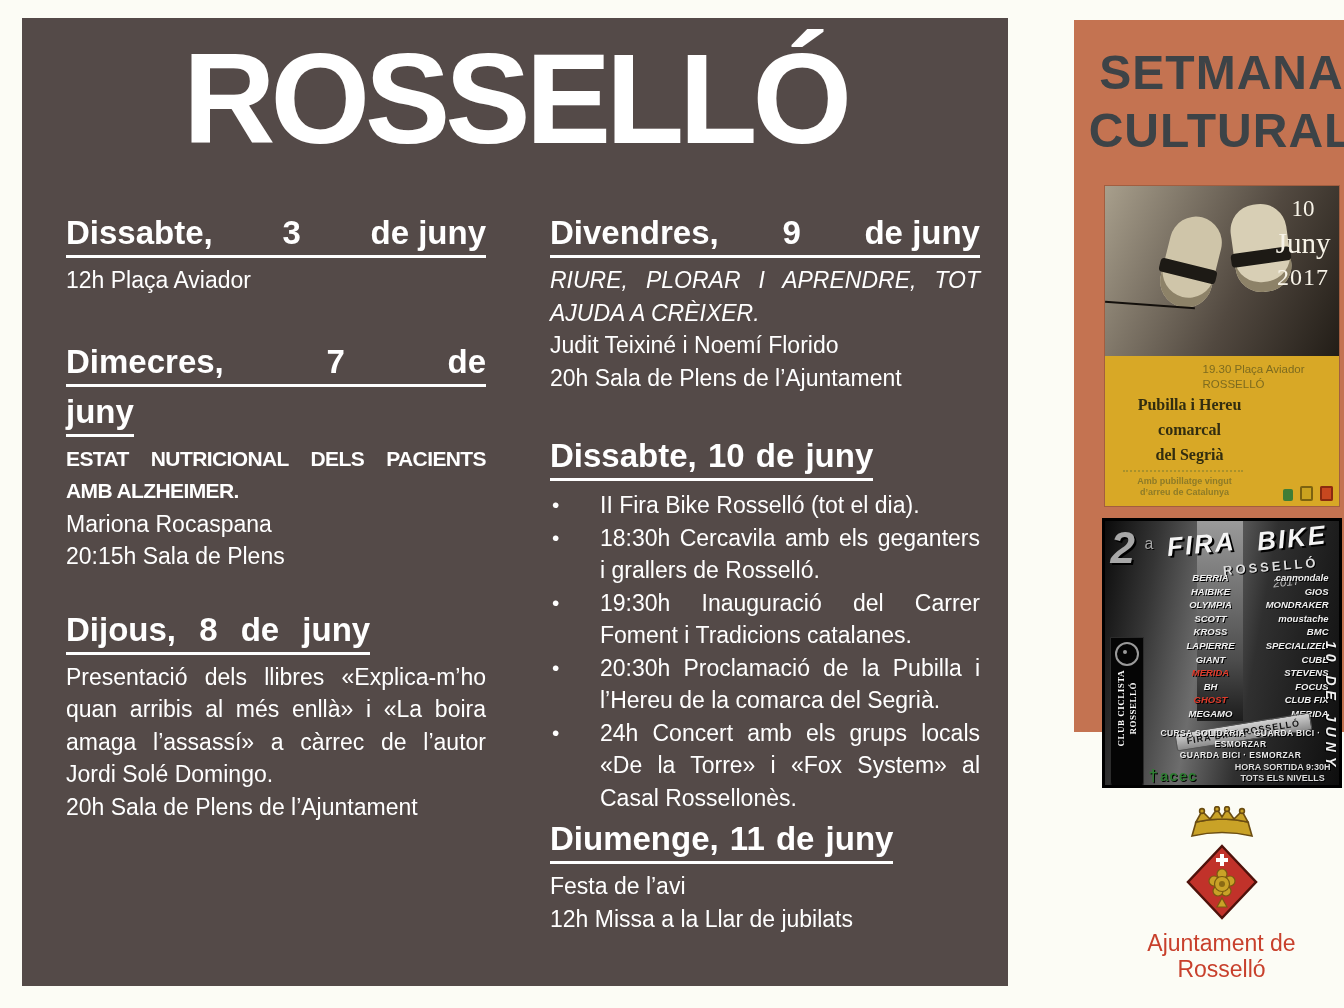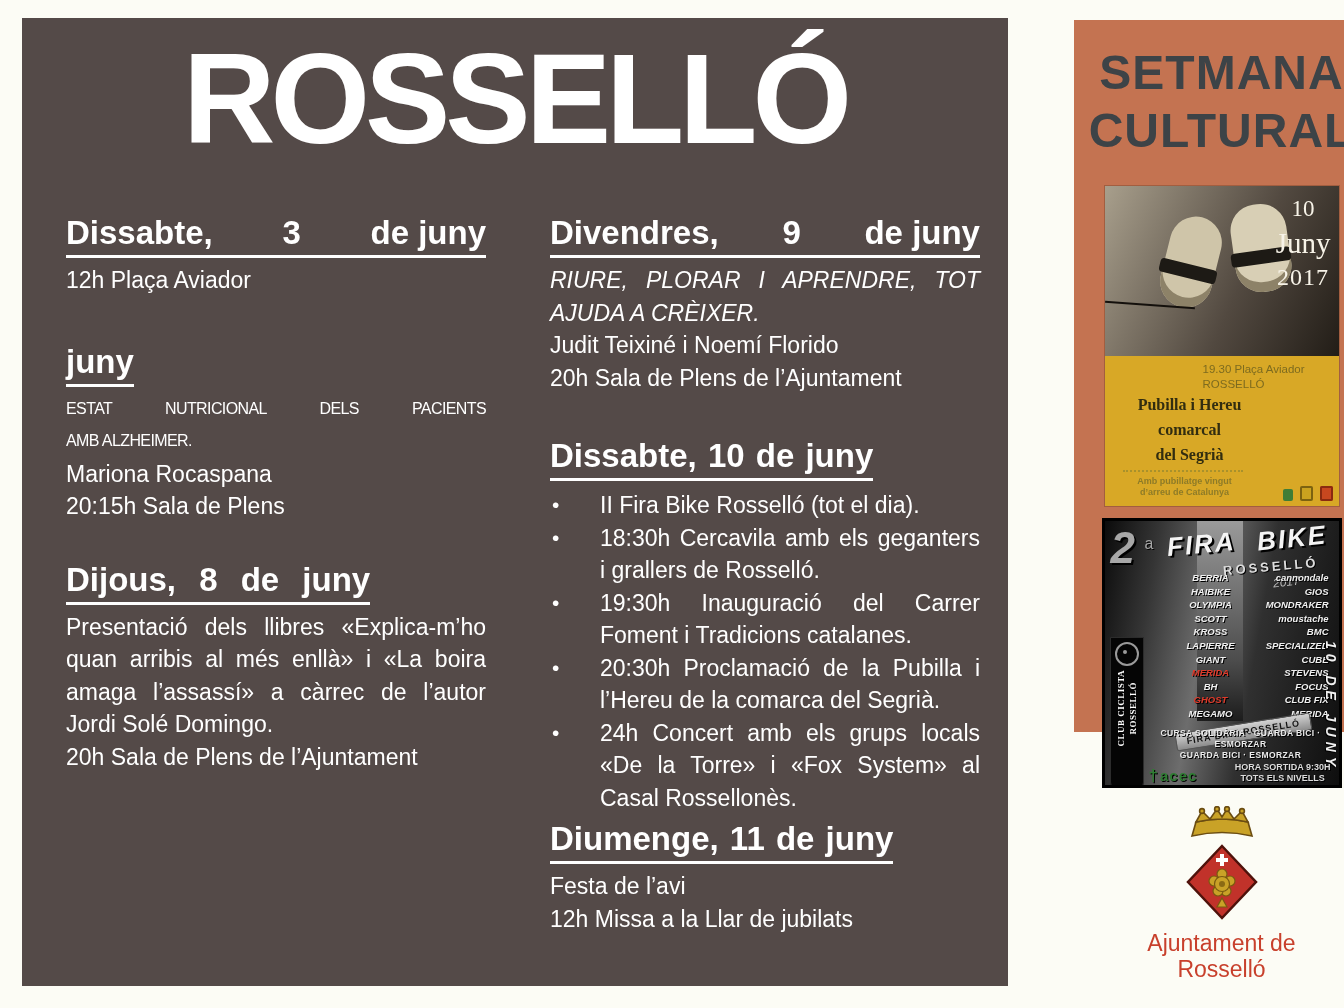--- a/index.html
+++ b/index.html
@@ -30,21 +30,21 @@
     font-size:33px;font-weight:700;line-height:37px;
     border-bottom:3px solid #fff;padding-bottom:4px;margin-bottom:6px;
   }
   .h-inline{
     display:inline-block;font-size:33px;font-weight:700;line-height:37px;
     border-bottom:3px solid #fff;padding-bottom:4px;margin-bottom:6px;
   }
   .ws-lg{word-spacing:14px;}
   .ws-sm{word-spacing:2px;}
   .just{text-align:justify;text-align-last:justify;}
-  .caps{font-weight:400;font-size:16px;letter-spacing:-0.6px;line-height:32.5px;}
+  .caps{font-weight:700;font-size:21px;letter-spacing:-0.6px;line-height:32.5px;}
   .ital{font-style:italic;}
   .bullets{margin:2px 0 0;padding:0;list-style:none;}
   .bullet{display:flex;}
   .bullet .dot{width:48px;padding-left:2px;flex:none;font-size:21px;}
   .bullet .btext{flex:1;}
   
   .sidebar{
     position:absolute;left:1074px;top:20px;width:295px;height:712px;
     background:#c47351;
   }
@@ -166,20 +166,25 @@
     <div>
       <div class="hrow">
         <span>Dissabte,</span>
         <span>3</span>
         <span>de juny</span>
       </div>
       <div class="line">12h Plaça Aviador</div>
     </div>
 
     <div class="sec-gap-a">
+      <div class="hrow">
+        <span>Dimecres,</span>
+        <span>7</span>
+        <span>de</span>
+      </div>
       <div>
         <span class="h-inline">juny</span>
       </div>
       <div class="caps just">ESTAT NUTRICIONAL DELS PACIENTS</div>
       <div class="caps">AMB ALZHEIMER.</div>
       <div class="line">Mariona Rocaspana</div>
       <div class="line">20:15h Sala de Plens</div>
     </div>
 
     <div class="sec-gap-b">

